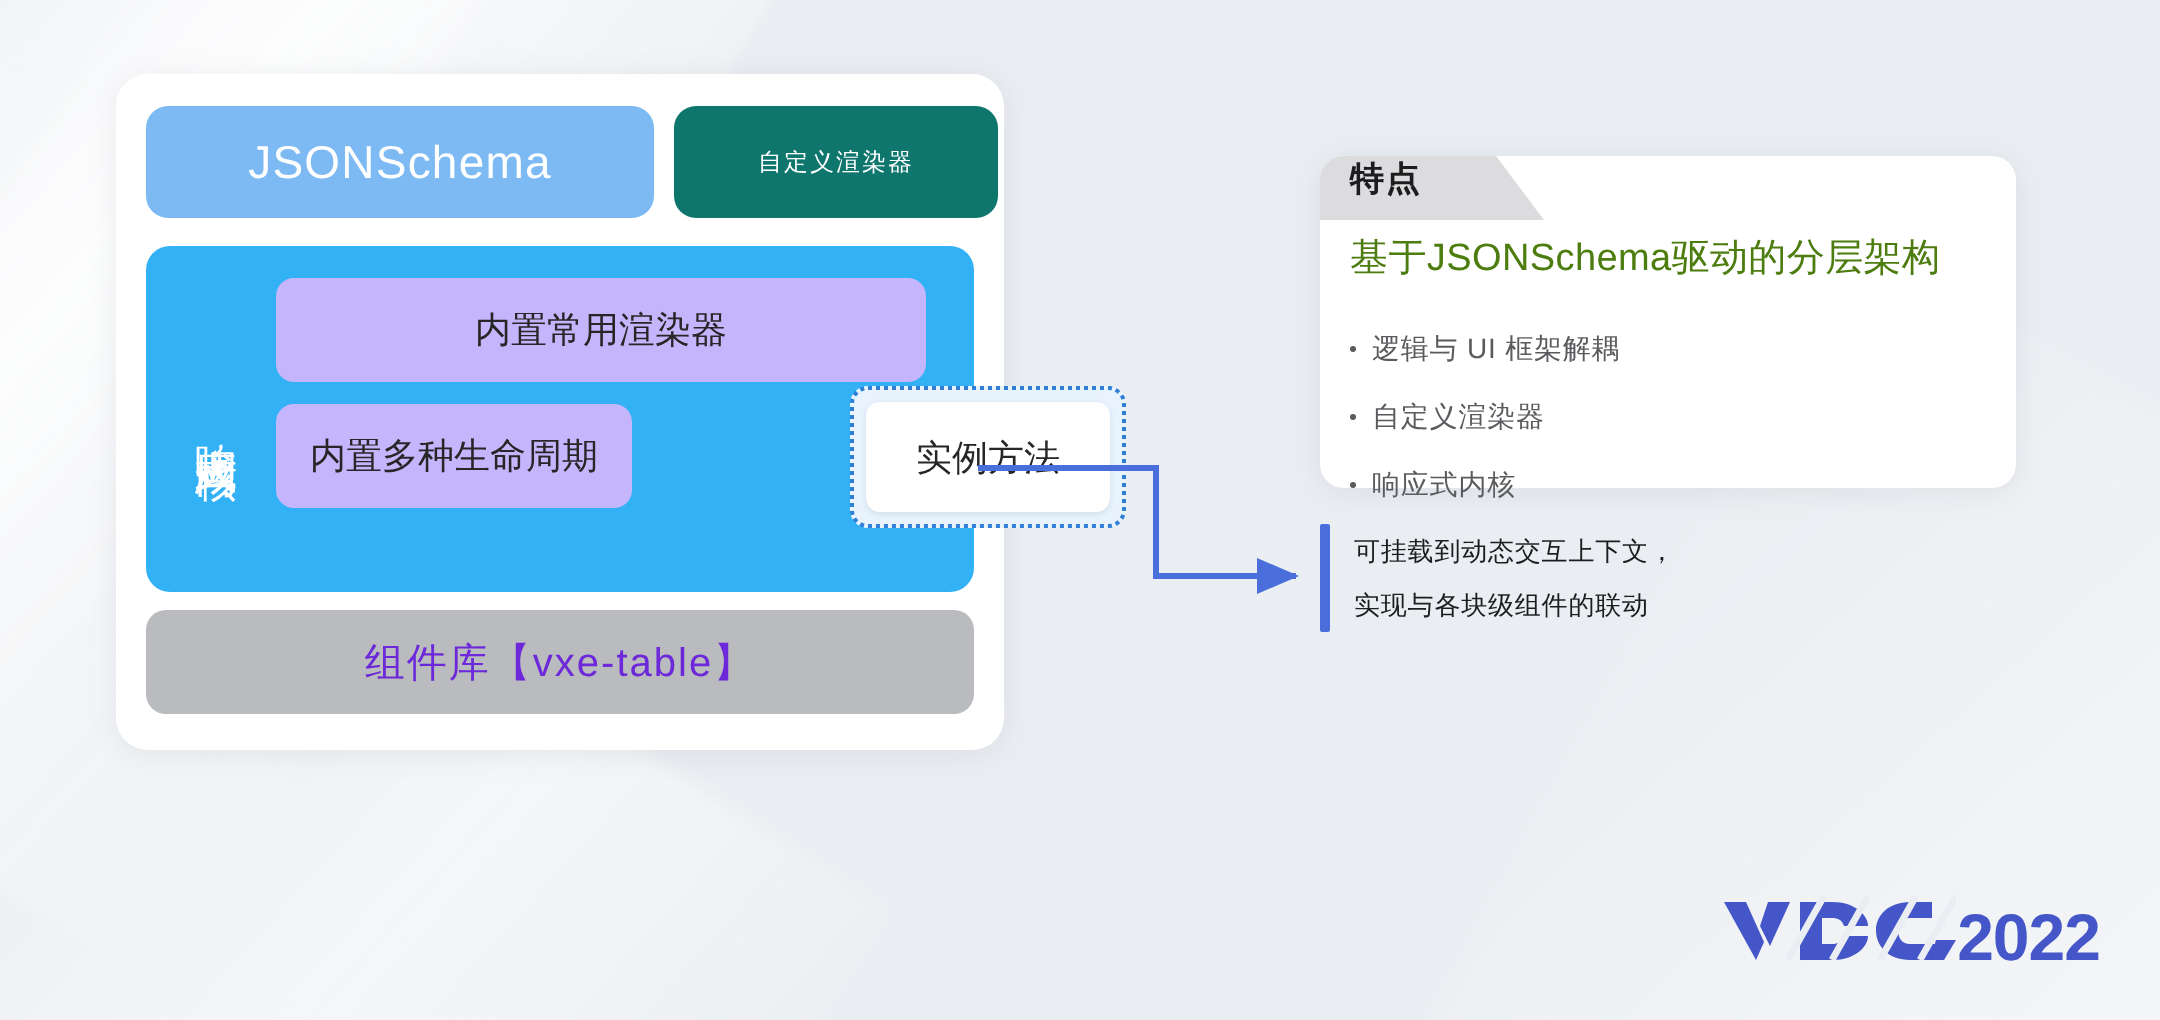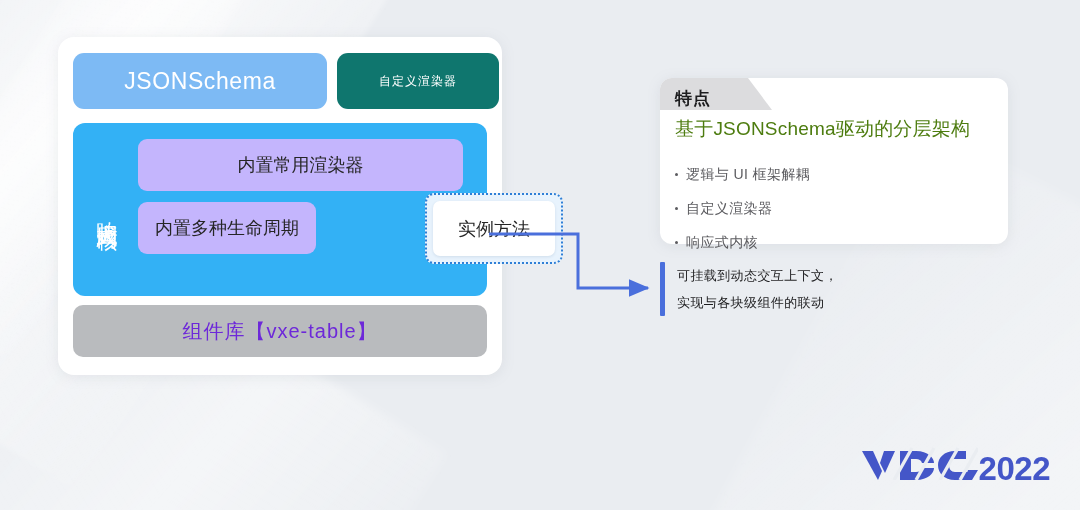--- a/index.html
+++ b/index.html
@@ -122,21 +122,21 @@
   #feature-panel{
     position:absolute;left:660px;top:78px;width:348px;height:166px;
     background:#ffffff;border-radius:12px;
     box-shadow:0 2px 14px rgba(120,130,150,.13);
   }
   #feature-tab{
     position:absolute;left:0;top:0;width:112px;height:32px;
     background:#dcdcde;
     border-top-left-radius:12px;
     clip-path:polygon(0 0,88px 0,112px 32px,0 32px);
-    display:flex;align-items:flex-end;
+    display:flex;align-items:flex-start;
     box-sizing:border-box;padding-left:15px;
   }
   #feature-tab span{
     font-size:17px;font-weight:bold;color:#1d1d1f;letter-spacing:1px;
   }
   #feature-heading{
     position:absolute;left:15px;top:38px;
     font-size:19px;color:#4d7c0f;font-weight:normal;letter-spacing:.2px;
   }
   #feature-bullets{

